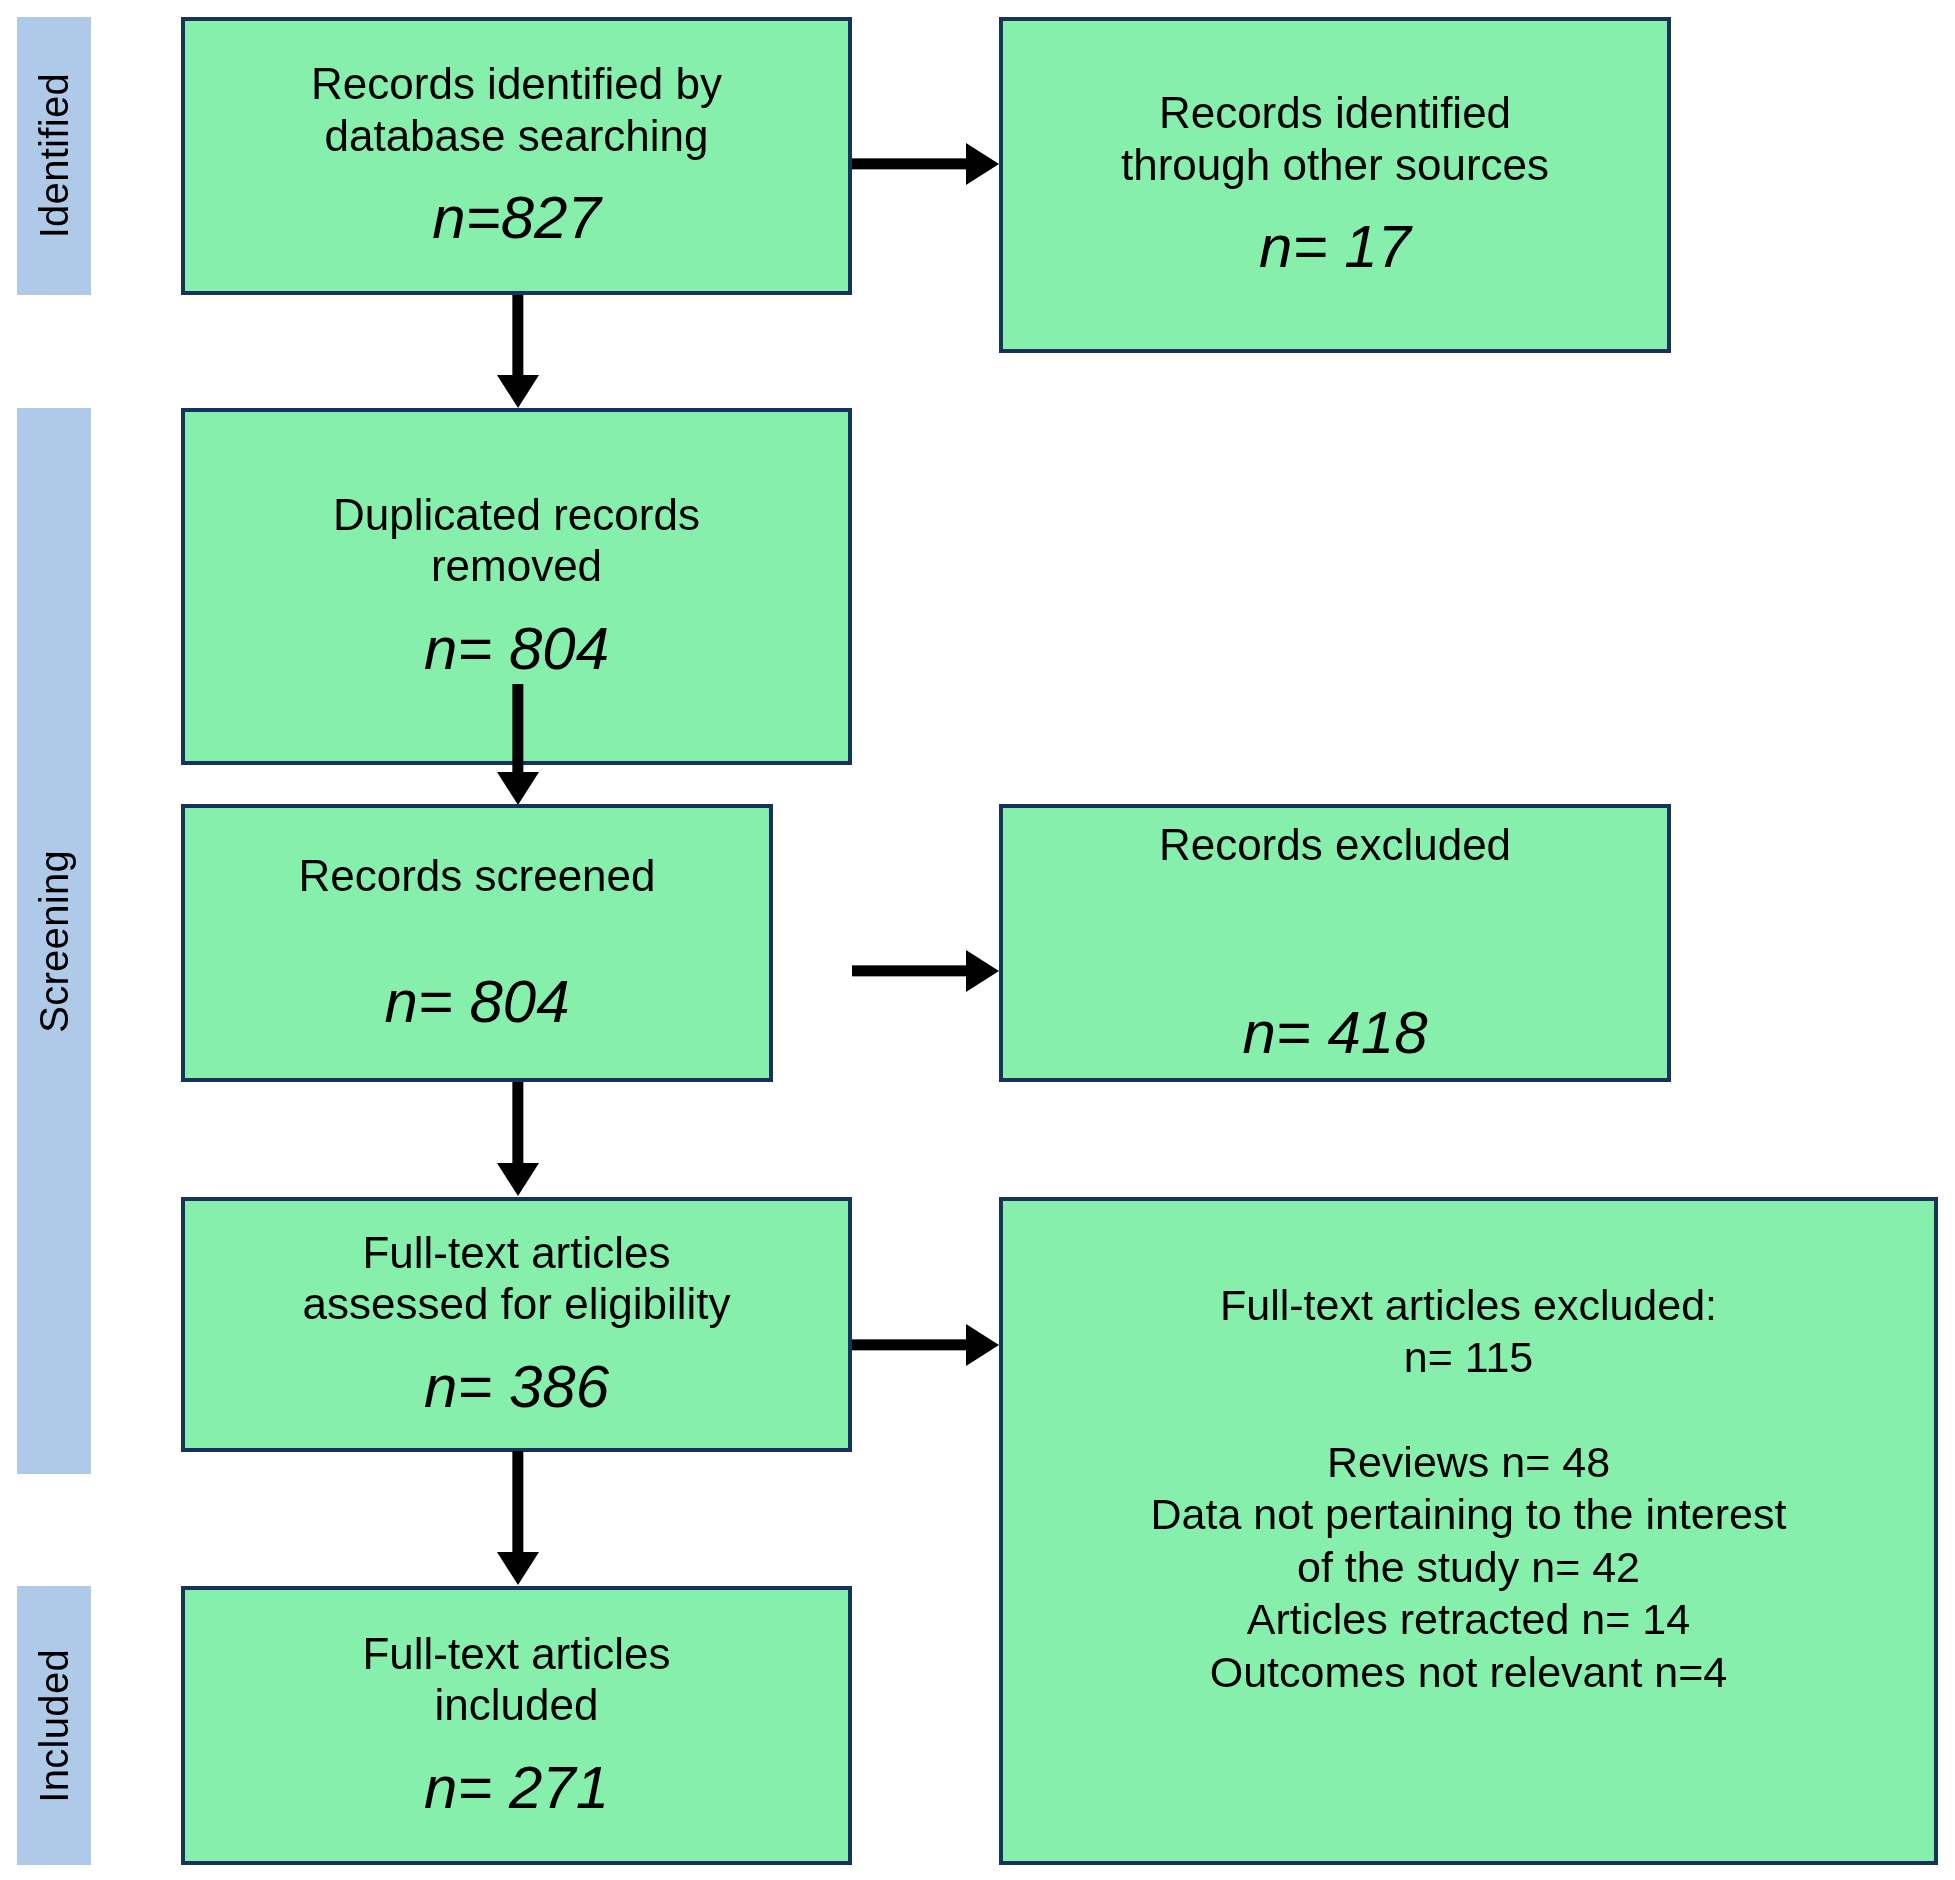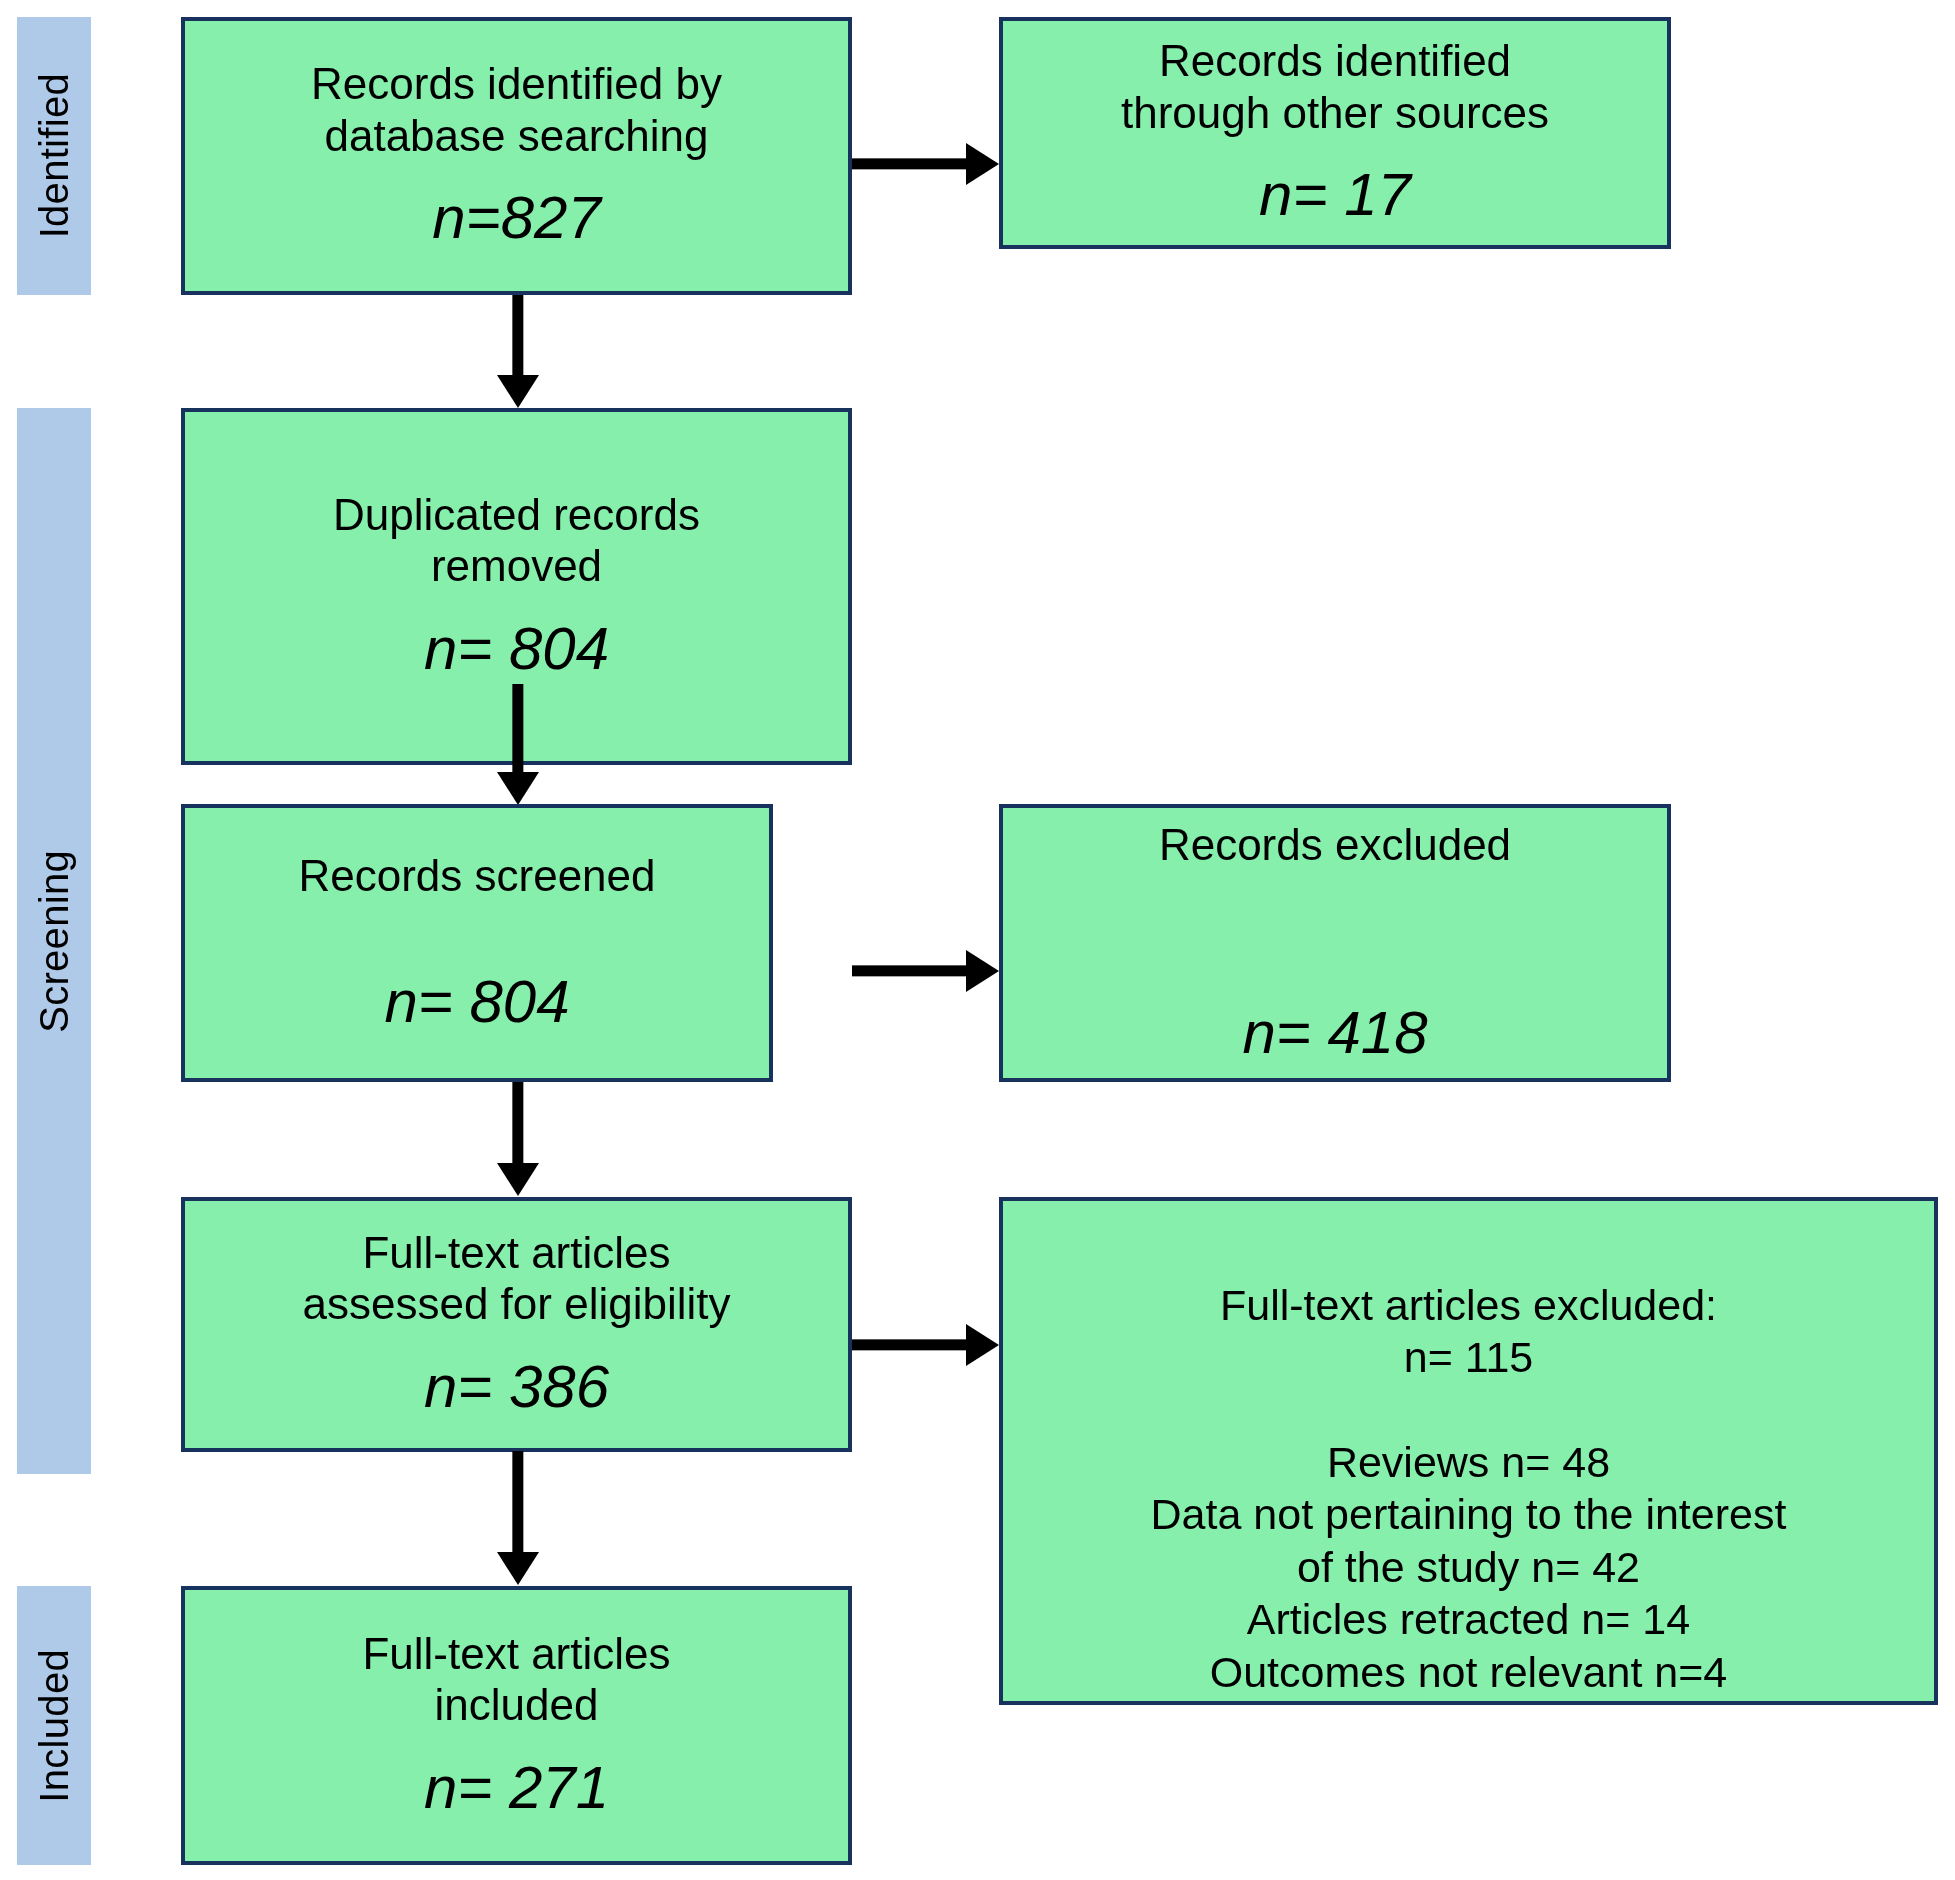--- a/index.html
+++ b/index.html
@@ -133,21 +133,21 @@
     <div class="line">database searching</div>
     <div class="gap-sm"></div>
     <div class="count">n=827</div>
   </div>
 
   <div class="arrow-h" style="left:852px; top:142px; width:147px; height:43px;">
     <div class="shaft" style="width:120px;"></div>
     <div class="head"></div>
   </div>
 
-  <div class="flow-box" style="left:999px; top:16.6px; width:672px; height:232px;">
+  <div class="flow-box" style="left:999px; top:16.6px; width:672px; height:336px;">
     <div class="line">Records identified</div>
     <div class="line">through other sources</div>
     <div class="gap-sm"></div>
     <div class="count">n= 17</div>
   </div>
 
   <div class="arrow-v" style="left:496px; top:295px; width:43px; height:113px;">
     <div class="shaft" style="height:81px;"></div>
     <div class="head"></div>
   </div>
@@ -191,21 +191,21 @@
     <div class="line">assessed for eligibility</div>
     <div class="gap-sm"></div>
     <div class="count">n= 386</div>
   </div>
 
   <div class="arrow-h" style="left:852px; top:1323px; width:147px; height:43px;">
     <div class="shaft" style="width:120px;"></div>
     <div class="head"></div>
   </div>
 
-  <div class="flow-box reason-list" style="left:999px; top:1197px; width:939px; height:508px; justify-content:flex-start; padding-top:78px;">
+  <div class="flow-box reason-list" style="left:999px; top:1197px; width:939px; height:668px; justify-content:flex-start; padding-top:78px;">
     <div class="line">Full-text articles excluded:</div>
     <div class="line">n= 115</div>
     <div style="height:52px;"></div>
     <div class="line">Reviews n= 48</div>
     <div class="line">Data not pertaining to the interest</div>
     <div class="line">of the study n= 42</div>
     <div class="line">Articles retracted n= 14</div>
     <div class="line">Outcomes not relevant  n=4</div>
   </div>
 

